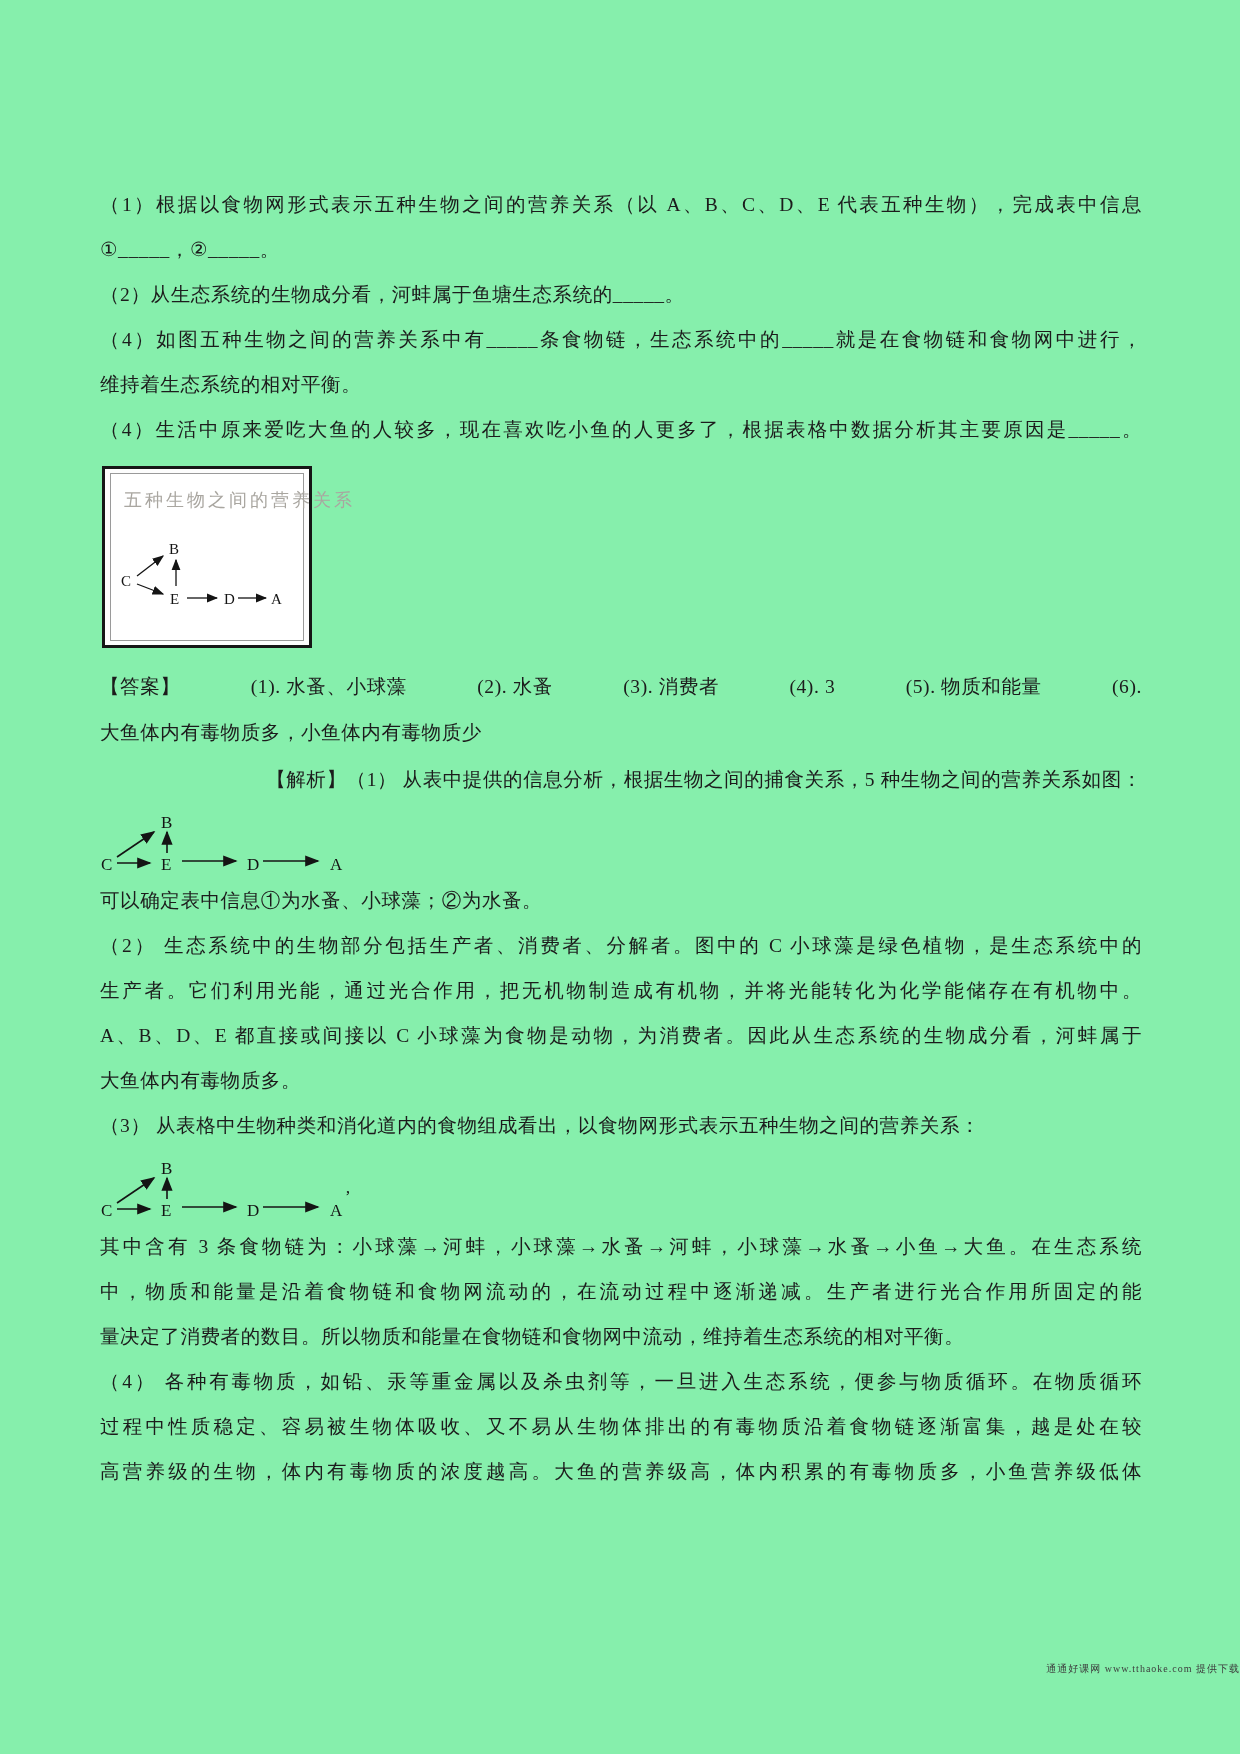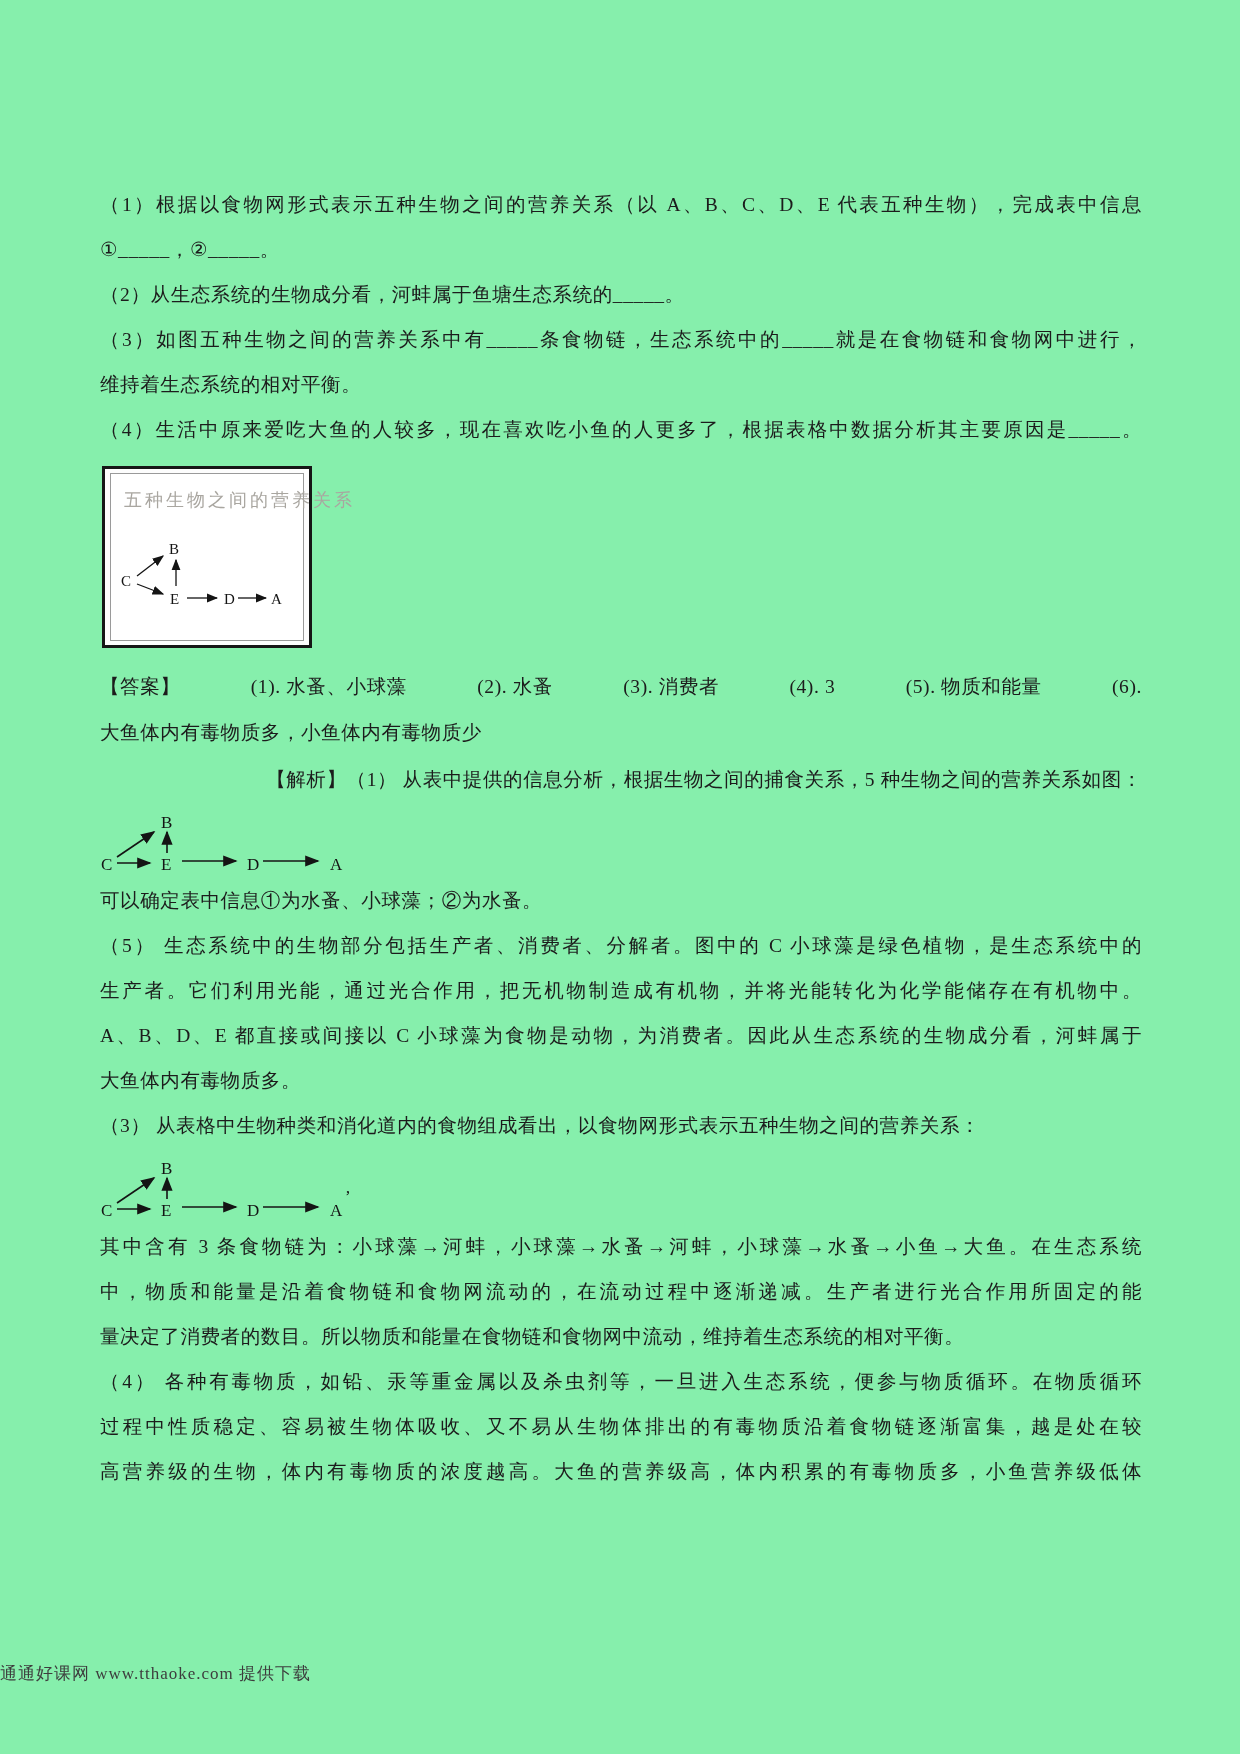--- a/index.html
+++ b/index.html
@@ -64,36 +64,36 @@
     font-size:19.5px;
     line-height:46px;
     letter-spacing:0.6px;
     margin-top:6px;
   }
   .answer-item{white-space:nowrap;}
   .footer{
     position:absolute;
     left:0;right:0;
     top:1662px;
-    text-align:left;
-    font-size:17px;
+    text-align:right;
+    font-size:10px;
     color:#3d3d3d;
     letter-spacing:1px;
   }
 </style>
 </head>
 <body>
 
 <div class="page">
   <div class="content">
 
     <div class="tline jf">（1）根据以食物网形式表示五种生物之间的营养关系（以 A、B、C、D、E 代表五种生物），完成表中信息</div>
     <div class="tline">①_____，②_____。</div>
     <div class="tline">（2）从生态系统的生物成分看，河蚌属于鱼塘生态系统的_____。</div>
-    <div class="tline jf">（3）如图五种生物之间的营养关系中有_____条食物链，生态系统中的_____就是在食物链和食物网中进行，</div>
+    <div class="tline jf">（4）如图五种生物之间的营养关系中有_____条食物链，生态系统中的_____就是在食物链和食物网中进行，</div>
     <div class="tline">维持着生态系统的相对平衡。</div>
     <div class="tline jf">（4）生活中原来爱吃大鱼的人较多，现在喜欢吃小鱼的人更多了，根据表格中数据分析其主要原因是_____。</div>
 
     <div class="figbox">
       <div class="figbox-inner">
         <div class="figtitle">五种生物之间的营养关系</div>
         <svg class="figsvg" width="180" height="92" viewBox="0 0 180 92">
           <defs>
             <marker id="m1" markerWidth="9" markerHeight="8" refX="8" refY="3.5" orient="auto">
               <path d="M0,0 L9,3.5 L0,7 Z" fill="#141414"></path>
@@ -138,21 +138,21 @@
       <line x1="82" y1="49" x2="136" y2="49" stroke-width="1.6" marker-end="url(#m2)"></line>
       <line x1="163" y1="49" x2="218" y2="49" stroke-width="1.6" marker-end="url(#m2)"></line>
       <text x="61" y="16" font-size="17">B</text>
       <text x="1" y="58" font-size="17">C</text>
       <text x="61" y="58" font-size="17">E</text>
       <text x="147" y="58" font-size="17">D</text>
       <text x="230" y="58" font-size="17">A</text>
     </svg>
 
     <div class="tline">可以确定表中信息①为水蚤、小球藻；②为水蚤。</div>
-    <div class="tline jf">（5） 生态系统中的生物部分包括生产者、消费者、分解者。图中的 C 小球藻是绿色植物，是生态系统中的</div>
+    <div class="tline jf">（2） 生态系统中的生物部分包括生产者、消费者、分解者。图中的 C 小球藻是绿色植物，是生态系统中的</div>
     <div class="tline jf">生产者。它们利用光能，通过光合作用，把无机物制造成有机物，并将光能转化为化学能储存在有机物中。</div>
     <div class="tline jf">A、B、D、E 都直接或间接以 C 小球藻为食物是动物，为消费者。因此从生态系统的生物成分看，河蚌属于</div>
     <div class="tline">大鱼体内有毒物质多。</div>
     <div class="tline">（3） 从表格中生物种类和消化道内的食物组成看出，以食物网形式表示五种生物之间的营养关系：</div>
 
     <svg class="dgram" width="330" height="66" viewBox="0 0 330 66">
       <defs>
         <marker id="m3" markerWidth="9" markerHeight="8" refX="8" refY="3.5" orient="auto">
           <path d="M0,0 L9,3.5 L0,7 Z" fill="#141414"></path>
         </marker>

